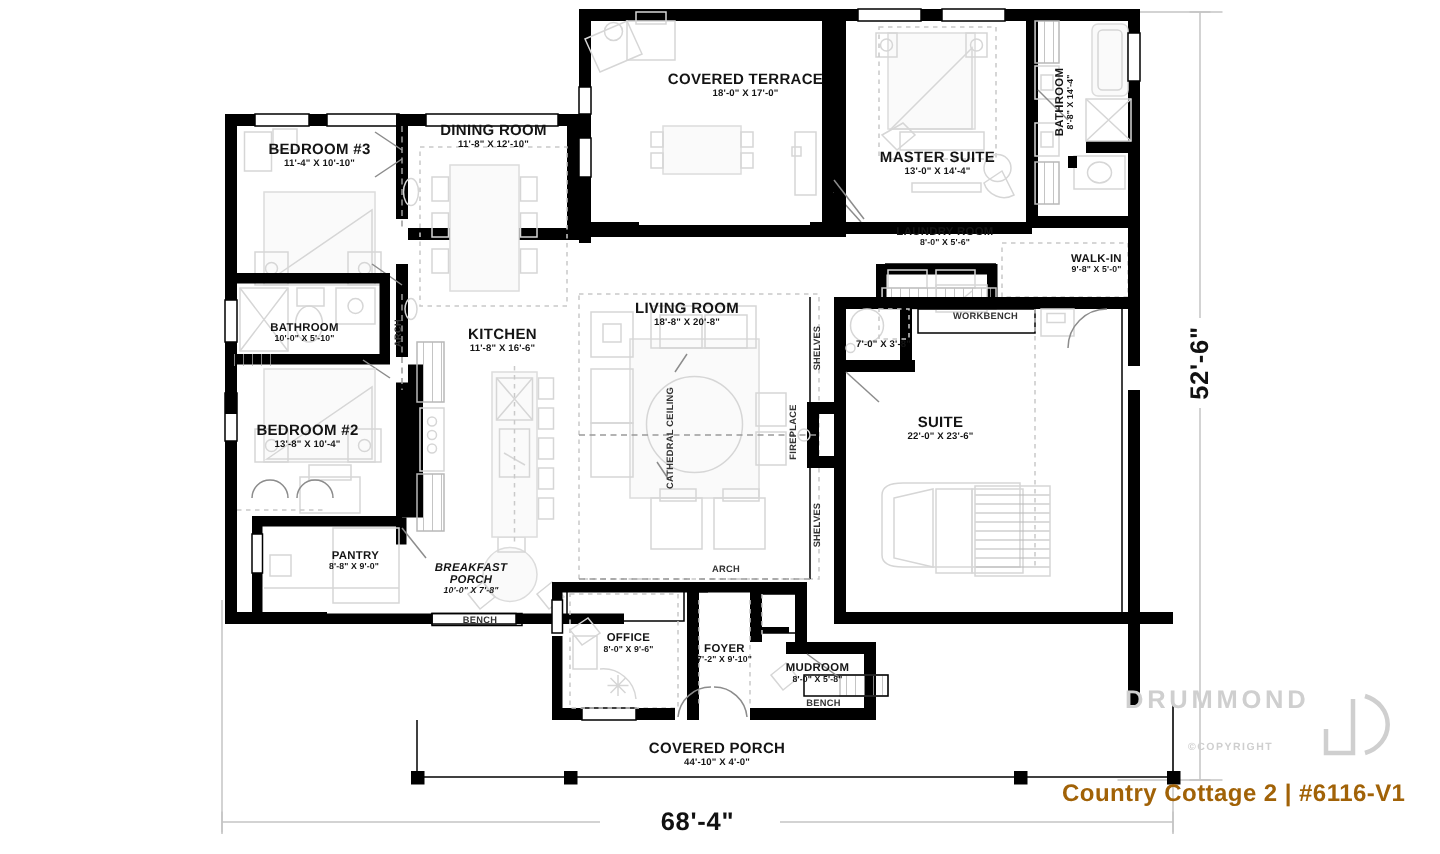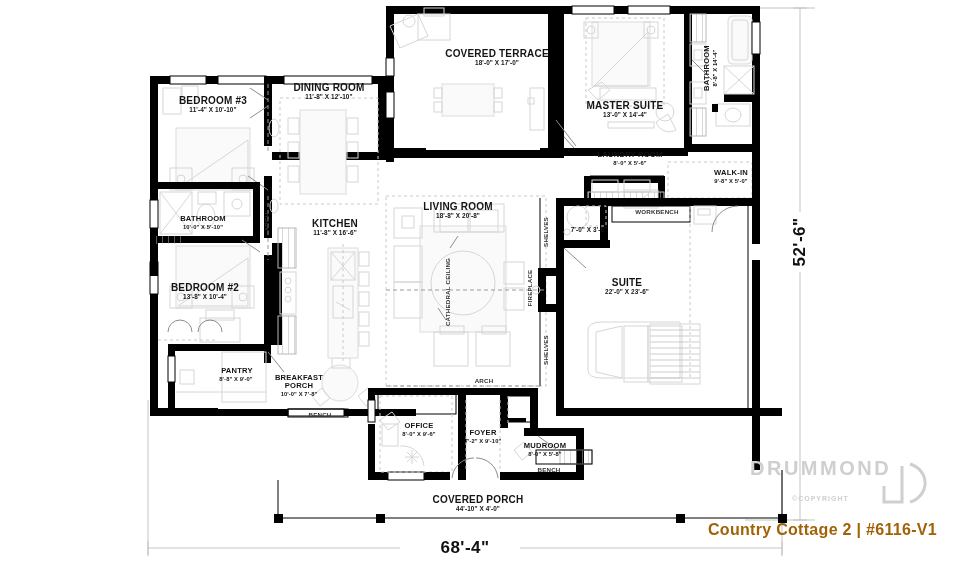--- a/index.html
+++ b/index.html
@@ -56,21 +56,21 @@
     position:absolute;
     left:700px;top:455px;width:250px;height:105px;
   }
   .brandline{
     position:absolute;
     font-weight:bold;
     color:#cfcfcf;
     letter-spacing:2.5px;
     white-space:nowrap;
   }
-  #brand .b1{left:50px;top:2px;font-size:20px;}
+  #brand .b1{left:50px;top:2px;font-size:17px;}
   #brand .b2{left:10px;top:20px;font-size:17px;}
   #brand .b3{left:92px;top:40px;font-size:7px;letter-spacing:1px;}
   #brand .mark{
     position:absolute;left:180px;top:3px;width:52px;height:48px;
   }
   #planTitle{
     position:absolute;left:708px;top:521px;
     font-size:16px;font-weight:bold;color:#a16207;
     letter-spacing:0.3px;white-space:nowrap;
   }
@@ -542,21 +542,21 @@
       <span class="dim">7'-2" X 9'-10"</span>
     </div>
     <div class="lbl small" style="left: 545px; top: 449px;">
       <span class="nm">MUDROOM</span>
       <span class="dim">8'-0" X 5'-8"</span>
     </div>
     <div class="lbl" style="left: 478px; top: 504px;">
       <span class="nm">COVERED PORCH</span>
       <span class="dim">44'-10" X 4'-0"</span>
     </div>
-    <div class="lbl small" style="left: 299px; top: 386px;">
+    <div class="lbl small" style="left: 314px; top: 386px; font-style: italic;">
       <span class="nm">BREAKFAST</span>
       <span class="nm">PORCH</span>
       <span class="dim">10'-0" X 7'-8"</span>
     </div>
     <div class="lbl dimonly" style="left: 589px; top: 230px;">
       <span class="dim">7'-0" X 3'-8"</span>
     </div>
     <div class="lbl tiny rot90" style="left: 267px; top: 222px;">
       <span class="nm">ARCH</span>
     </div>

